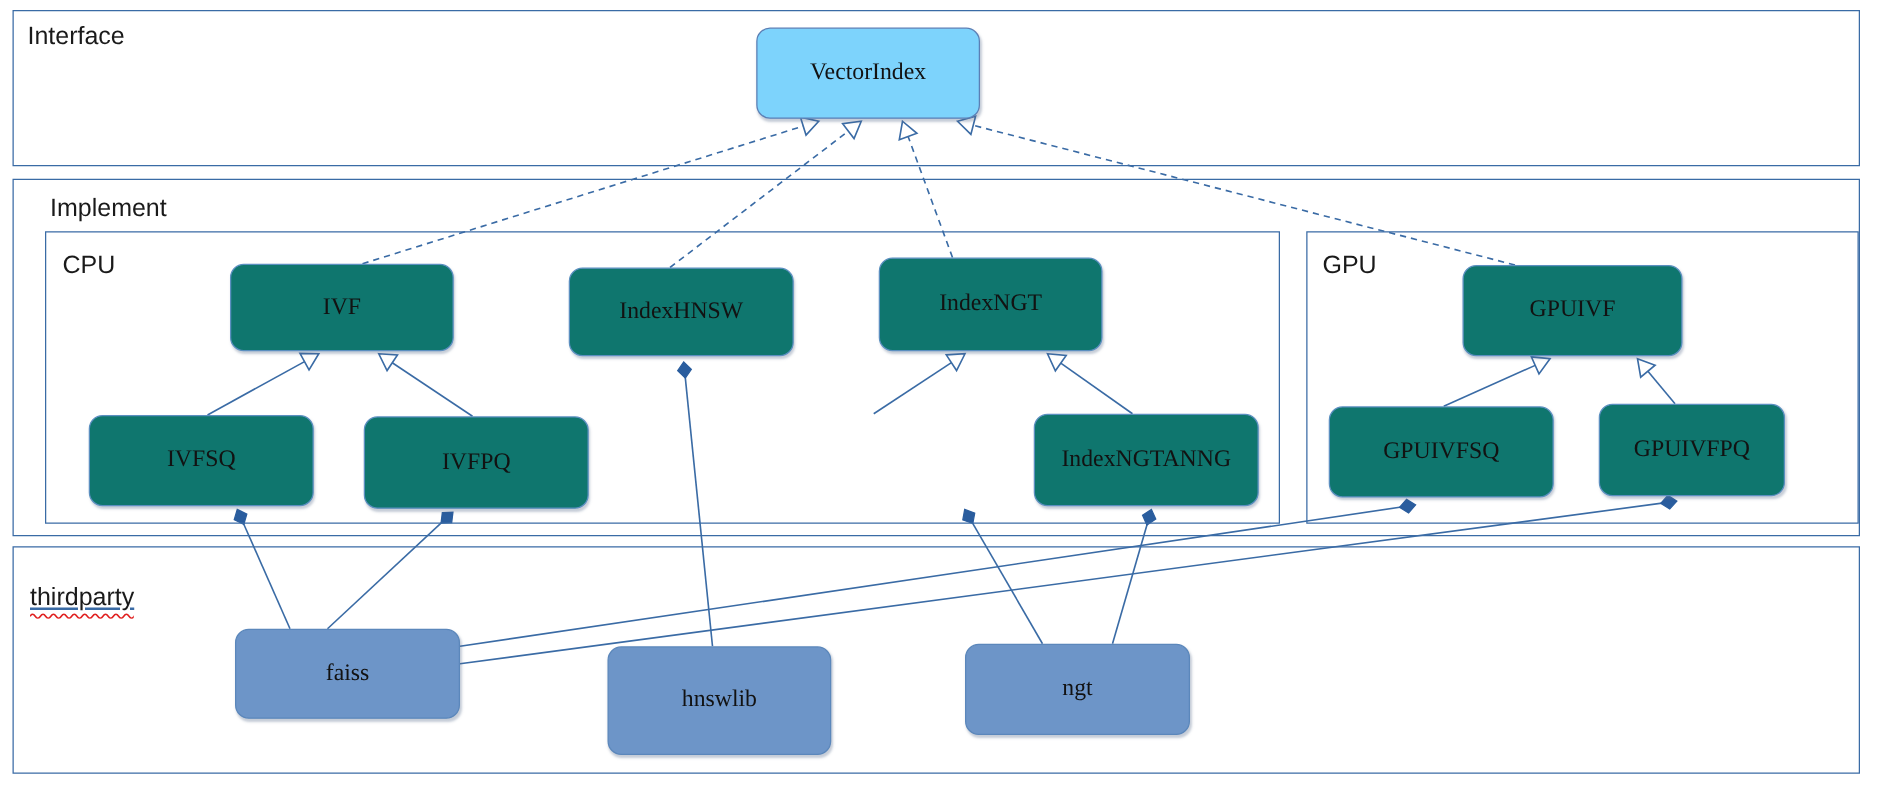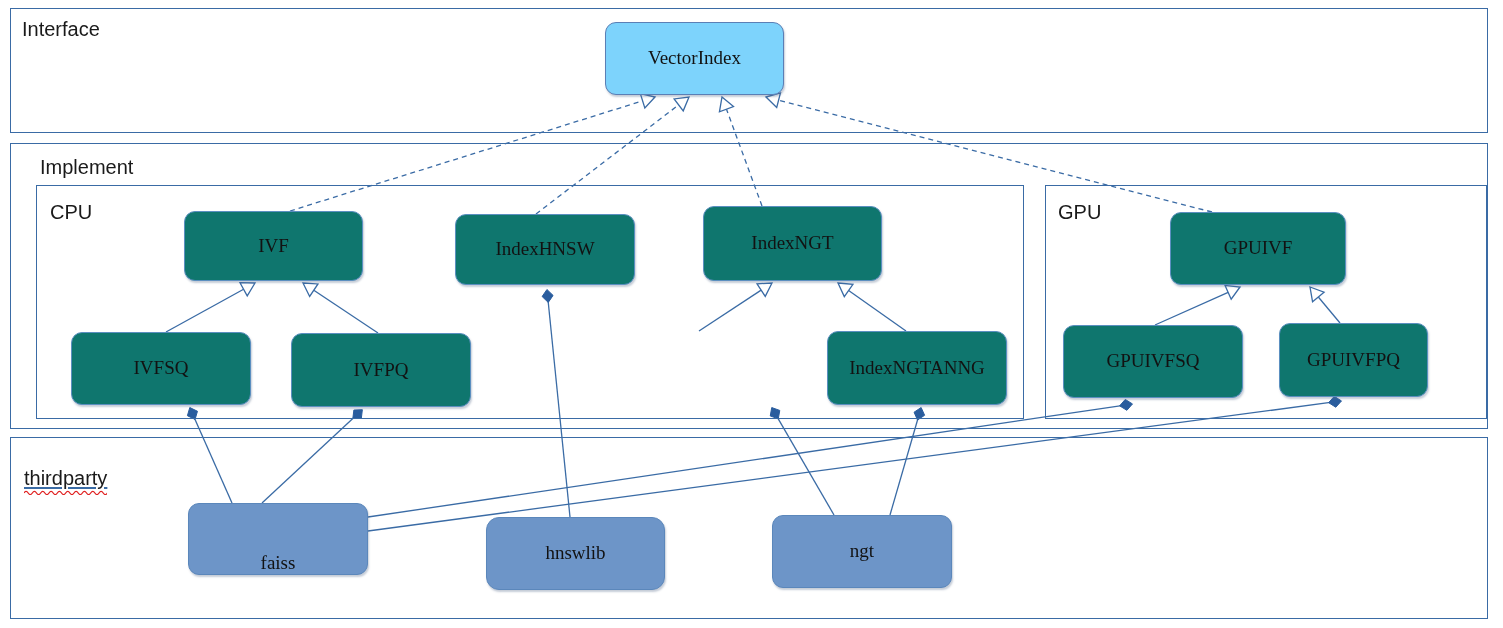--- a/index.html
+++ b/index.html
@@ -104,22 +104,22 @@
     </div>
     <div class="node impl" style="left: 1170px; top: 212px; width: 176px; height: 73px;">
       <span>GPUIVF</span>
     </div>
     <div class="node impl" style="left: 1063px; top: 325px; width: 180px; height: 73px;">
       <span>GPUIVFSQ</span>
     </div>
     <div class="node impl" style="left: 1267px; top: 323px; width: 149px; height: 74px; margin-left: 12px;">
       <span>GPUIVFPQ</span>
     </div>
-    <div class="node third" style="left: 188px; top: 503px; width: 180px; height: 72px; align-items: flex-end;">
+    <div class="node third" style="left: 188px; top: 503px; width: 180px; height: 72px;">
       <span>faiss</span>
     </div>
-    <div class="node third" style="left: 486px; top: 517px; width: 179px; height: 73px; border-radius: 13px;">
+    <div class="node third" style="left: 486px; top: 517px; width: 179px; height: 87px;">
       <span>hnswlib</span>
     </div>
     <div class="node third" style="left: 772px; top: 515px; width: 180px; height: 73px;">
       <span>ngt</span>
     </div>
   </div>
 
 </body></html>

